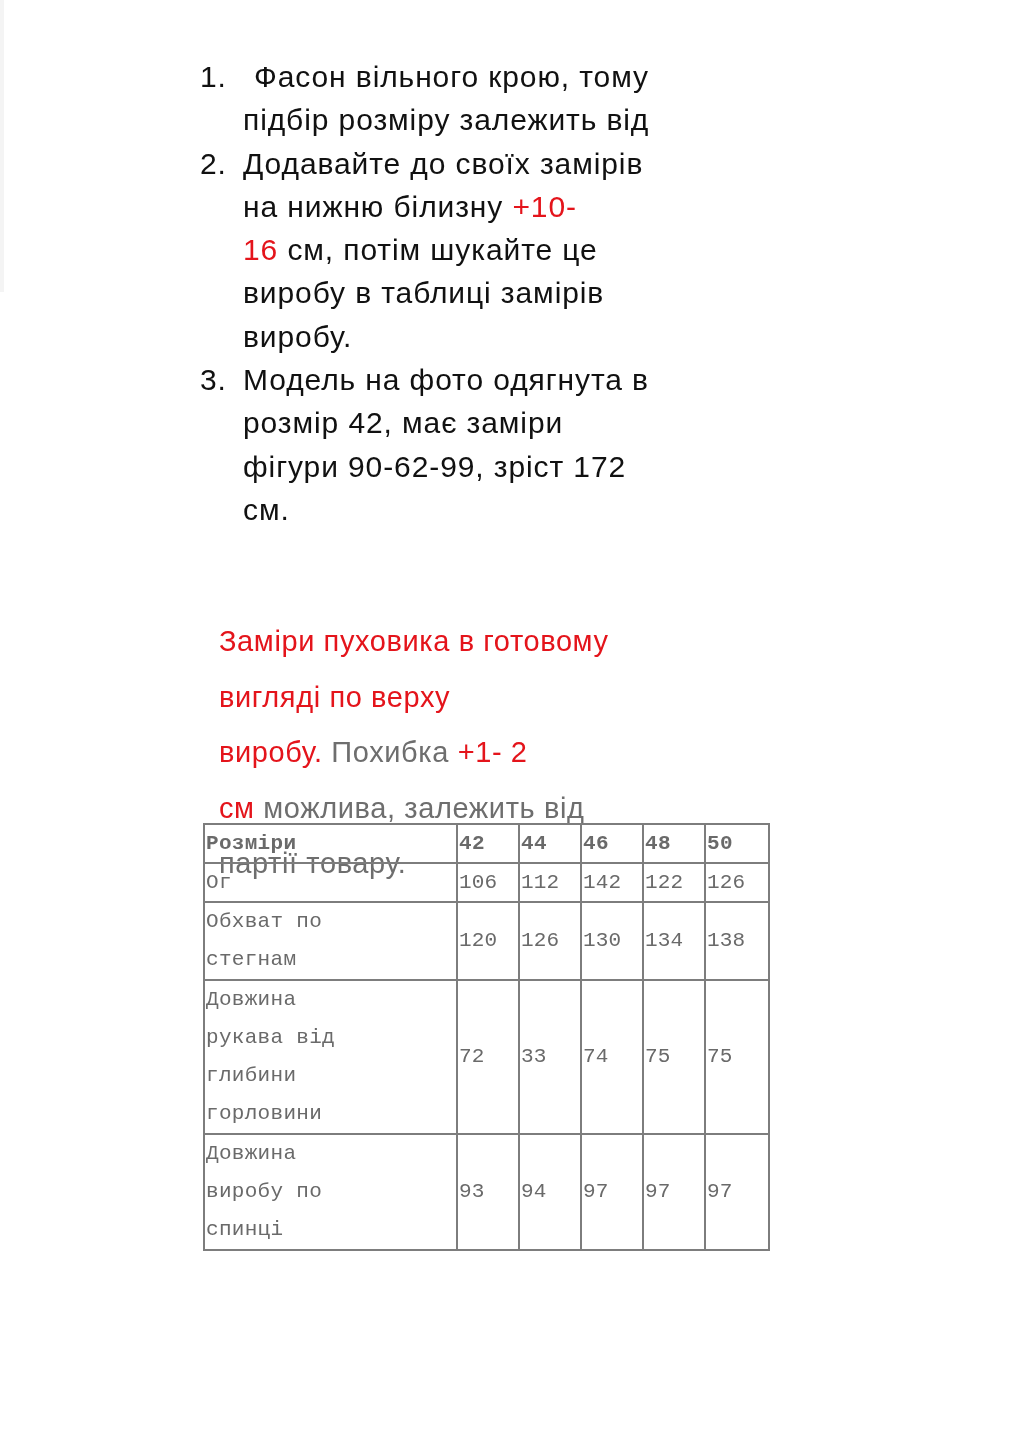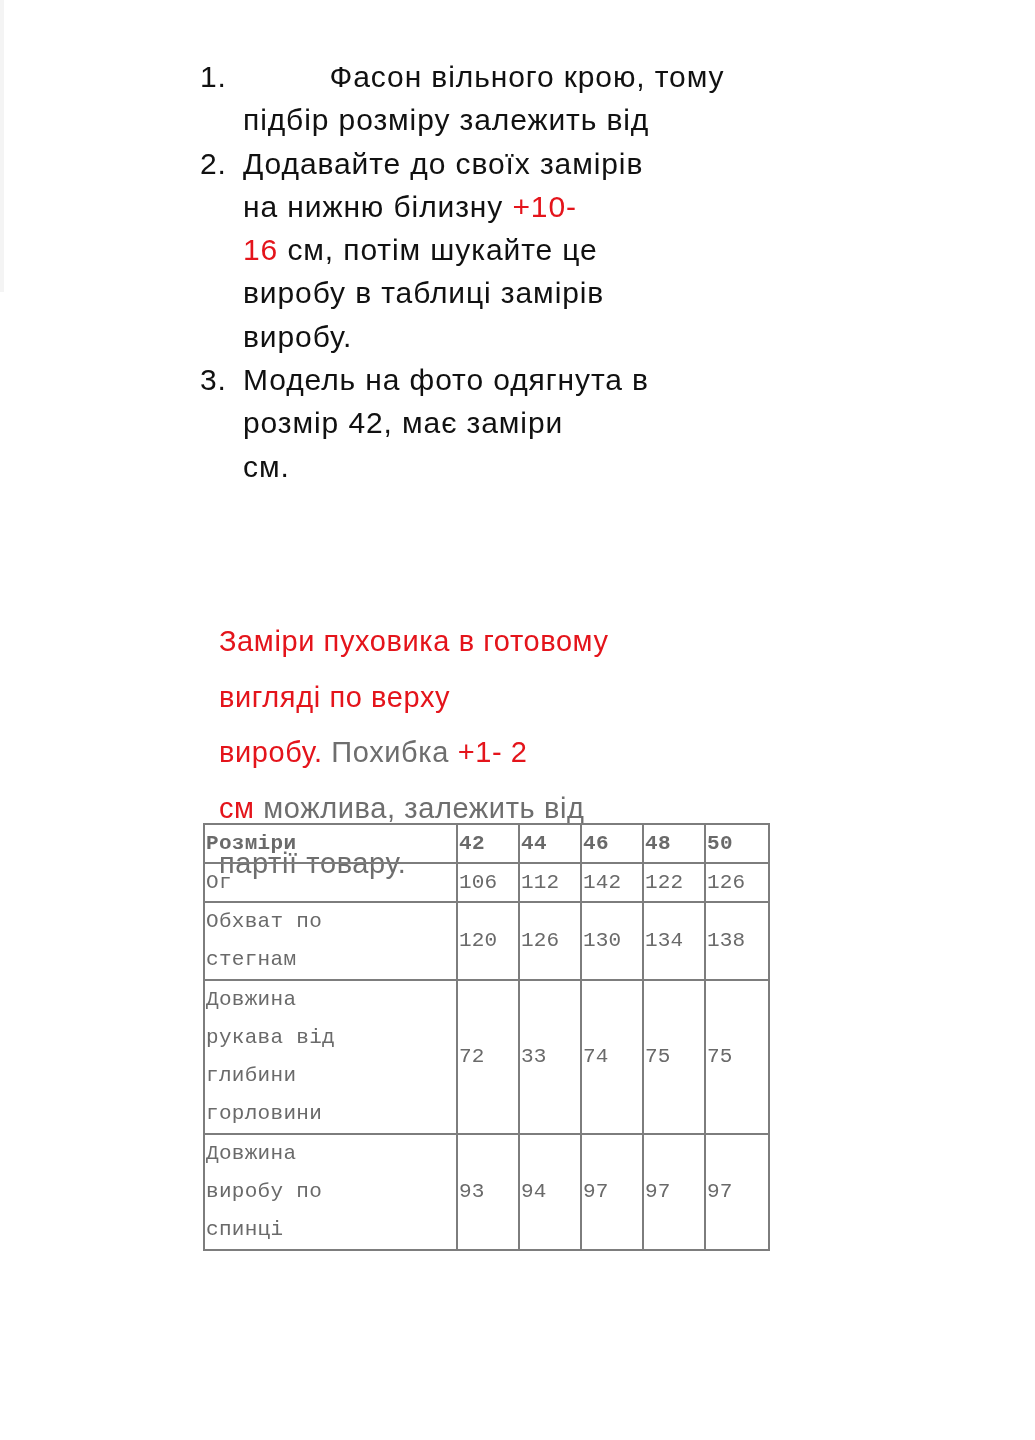--- a/index.html
+++ b/index.html
@@ -37,21 +37,21 @@
   }
   .list-item {
     position: relative;
     padding-left: 43px;
   }
   .list-item .num {
     position: absolute;
     left: 0;
     top: 0;
   }
-  .list-item .spacer-first { padding-left: 11px; text-align: center; }
+  .list-item .spacer-first { padding-left: 11px; }
   .red { color: #e4141b; }
   .gray { color: #6e6e6e; }
 
   .note {
     position: absolute;
     left: 203px;
     top: 606px;
     width: 560px;
     font-size: 29px;
     line-height: 39.5px;
@@ -103,20 +103,21 @@
     <div>Додавайте до своїх замірів</div>
     <div><span>на нижню білизну </span><span class="red">+10-</span></div>
     <div><span class="red">16</span><span> см, потім шукайте це</span></div>
     <div>виробу в таблиці замірів</div>
     <div>виробу.</div>
   </li>
   <li class="list-item">
     <span class="num">3.</span>
     <div>Модель на фото одягнута в</div>
     <div>розмір 42, має заміри</div>
+    <div>фігури 90-62-99, зріст 172</div>
     <div>см.</div>
   </li>
 </ol>
 
 <div class="note">
   <p class="red">Заміри пуховика в готовому</p>
   <p class="red">вигляді по верху</p>
   <p><span class="red">виробу.</span><span class="gray"> Похибка </span><span class="red">+1- 2</span></p>
   <p><span class="red">см</span><span class="gray"> можлива, залежить від</span></p>
   <p class="gray">партії товару.</p>

